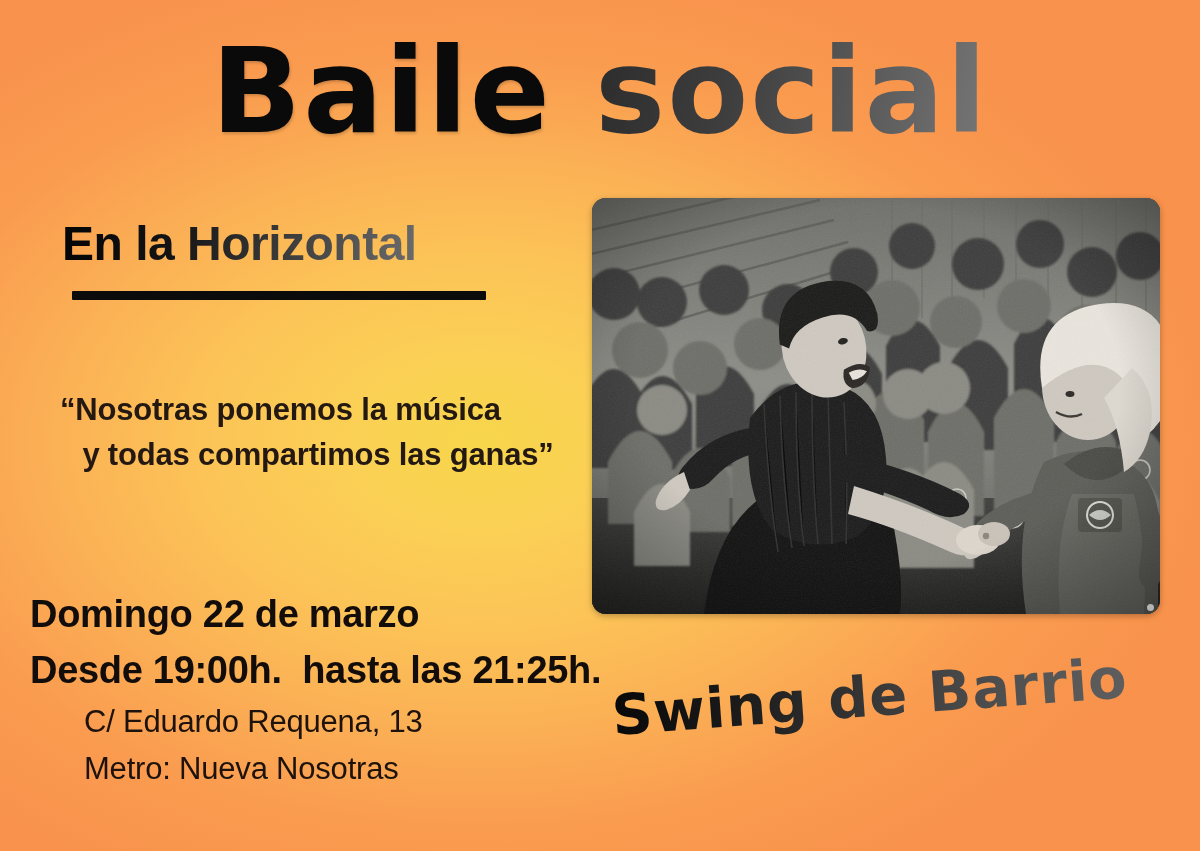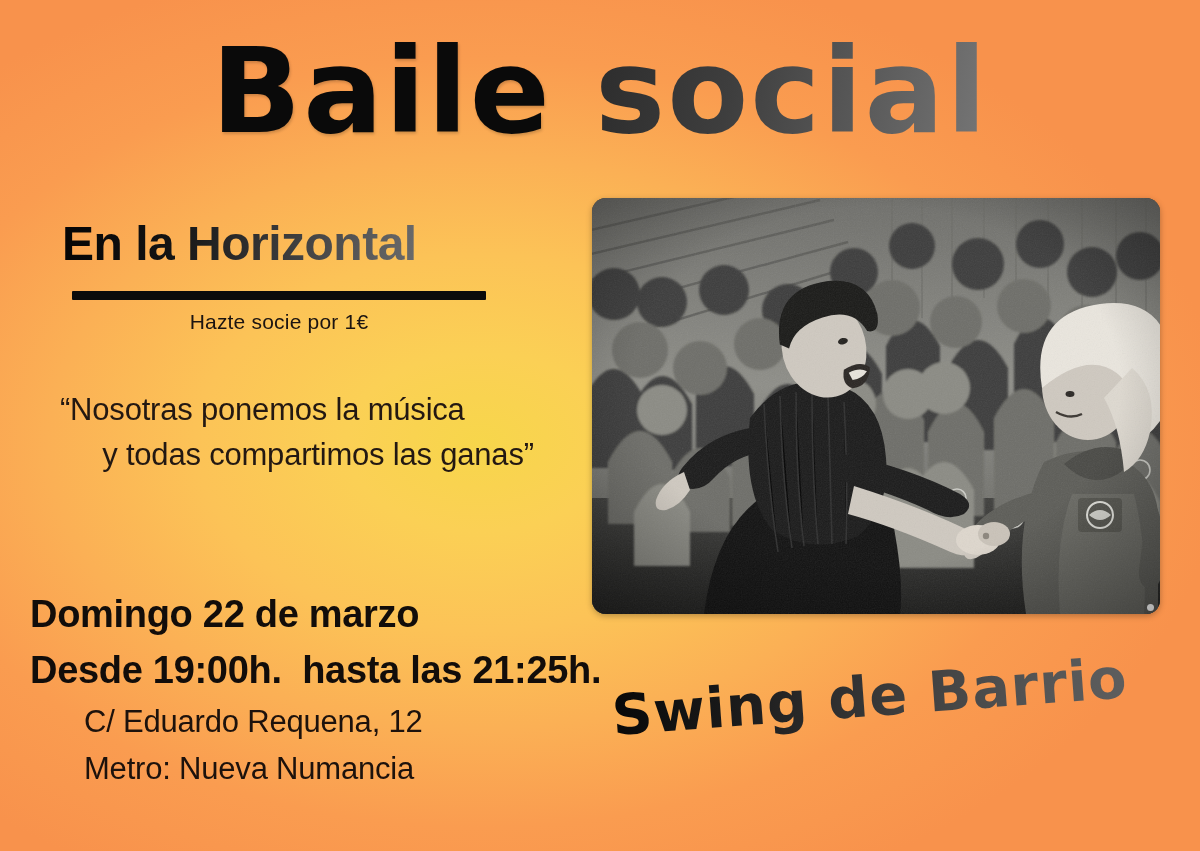--- a/index.html
+++ b/index.html
@@ -85,21 +85,21 @@
     color:#1b1411;
     letter-spacing:.2px;
   }
 
   
   #quote {
     position:absolute;
     left:38px; top:388px;
     width:560px;
     font-family:"Liberation Sans", sans-serif;
-    font-weight:400;
+    font-weight:700;
     font-size:31px;
     line-height:1.45;
     color:#231812;
     letter-spacing:-0.2px;
   }
   #quote .ql { display:block; white-space:nowrap; }
   #quote .l1 { padding-left:22px; }
   #quote .l2 { padding-left:0px;text-align:center; }
 
   
@@ -173,35 +173,34 @@
 
 <div id="poster">
 
   <div id="title">
     <span class="w1">Baile</span>
     <span class="w2">social</span>
   </div>
 
   <div id="venue">En la Horizontal</div>
   <div id="rule"></div>
-  <div id="member">Hazte socie por 1€</div>
 
   <div id="quote">
     <span class="ql l1">“Nosotras ponemos la música</span>
     <span class="ql l2">y todas compartimos las ganas”</span>
   </div>
 
   <div id="when">
     <span>Domingo 22 de marzo</span>
     <span>Desde 19:00h.  hasta las 21:25h.</span>
   </div>
 
   <div id="where">
-    <span>C/ Eduardo Requena, 12</span>
-    <span>Metro: Nueva Numancia</span>
+    <span>C/ Eduardo Requena, 13</span>
+    <span>Metro: Nueva Nosotras</span>
   </div>
 
   <div id="brand">Swing de Barrio</div>
 
   <div id="photo">
     <svg viewBox="0 0 568 416" preserveAspectRatio="xMidYMid slice">
       <defs>
         <linearGradient id="wall" x1="0" y1="0" x2="0" y2="1">
           <stop offset="0" stop-color="#6f6f6b"></stop>
           <stop offset="0.45" stop-color="#8e8e88"></stop>

